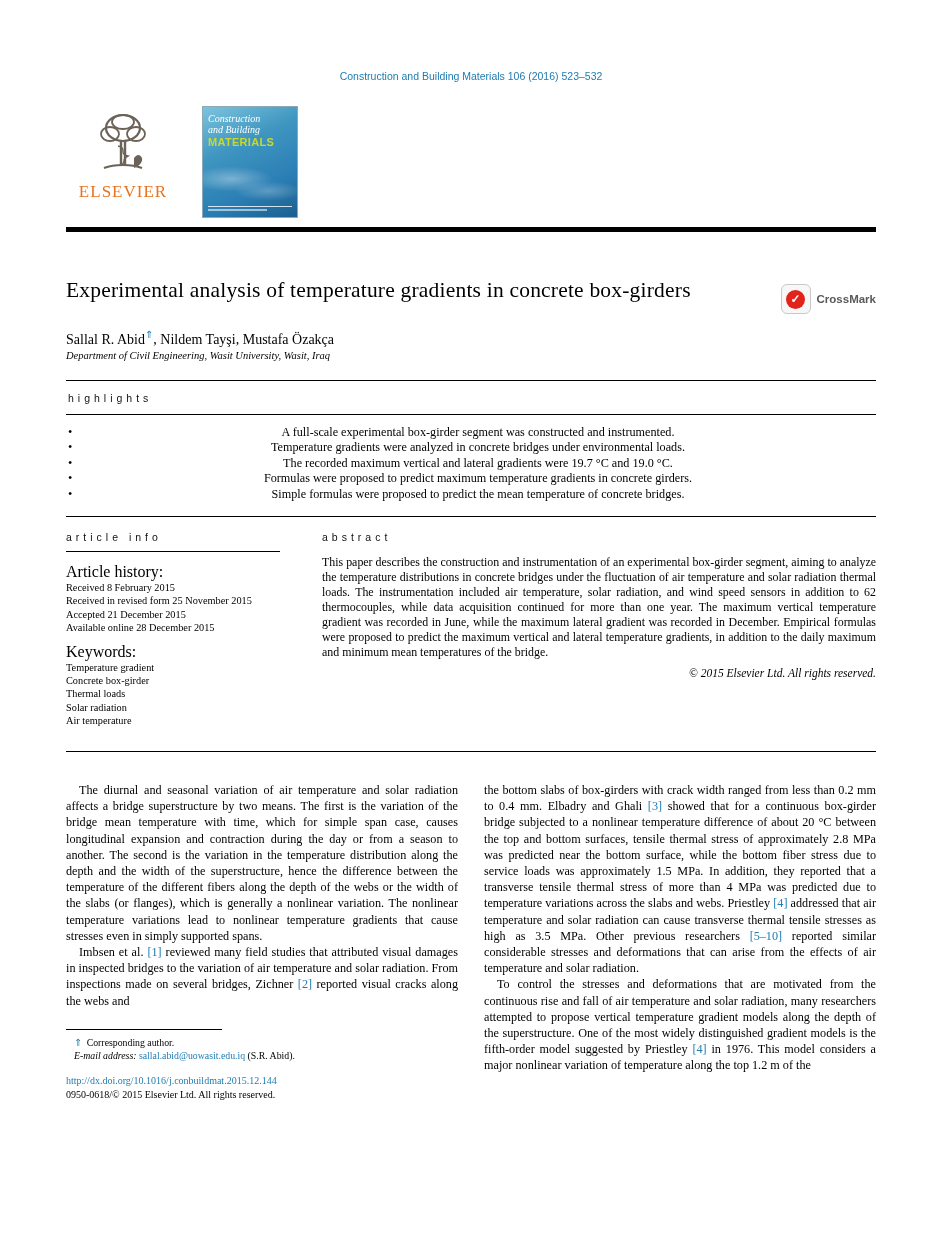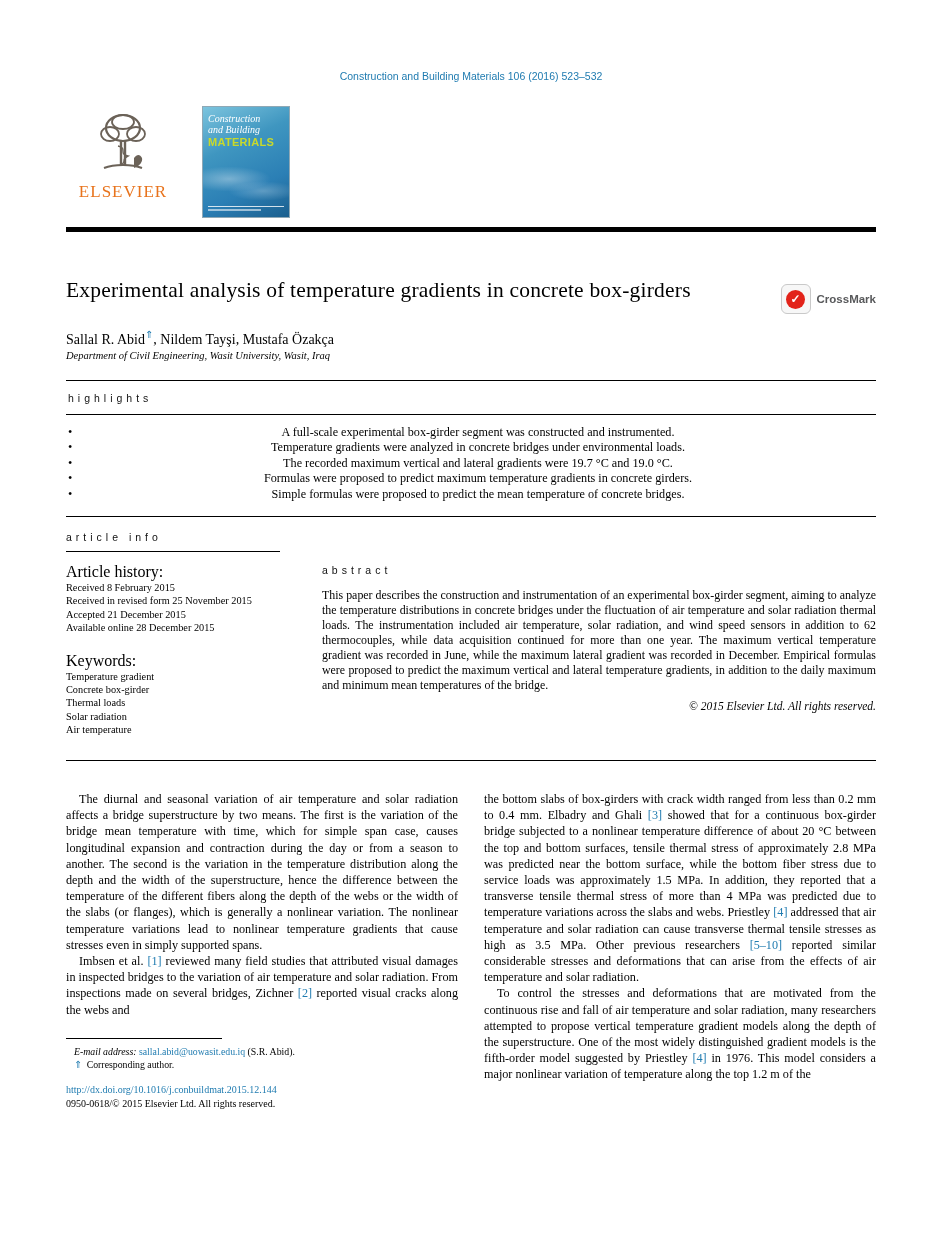--- a/index.html
+++ b/index.html
@@ -29,21 +29,21 @@
     flex:1; background:var(--banner_gray,#E9E9E9); text-align:center; padding-top:11px;
   }
   .contents-line { font-family:"Liberation Sans", sans-serif; font-size:11px; font-weight:bold; color:#333; }
   .contents-line .link { font-weight:bold; }
   .journal-title { font-size:21px; margin-top:13px; color:#111; }
   .homepage {
     font-family:"Liberation Sans", sans-serif; font-size:10.5px; letter-spacing:1px;
     margin-top:17px; color:#222;
   }
   .cover {
-    width:88px; margin-left:22px; border:1px solid #8fa8b5; position:relative;
+    width:96px; margin-left:22px; border:1px solid #8fa8b5; position:relative;
     background:linear-gradient(155deg,#7cc4de 0%, #3f96c0 35%, var(--cover_bg,#2B7FB5) 70%, #1b5f8e 100%);
     padding:6px 5px; overflow:hidden;
   }
   .cover-line1, .cover-line2 { color:#fff; font-size:10px; font-style:italic; line-height:11px; font-family:"Liberation Serif", serif; }
   .cover-line3 { color:var(--materials_yellow,#C8D92B); font-size:11px; font-weight:bold; font-family:"Liberation Sans", sans-serif; margin-top:1px; letter-spacing:0.3px; }
   .cover-art { position:absolute; left:0; right:0; bottom:14px; height:40px;
     background:
       radial-gradient(ellipse 60px 18px at 30% 40%, rgba(255,255,255,0.35), transparent 70%),
       radial-gradient(ellipse 50px 14px at 70% 70%, rgba(255,255,255,0.25), transparent 70%);
   }
@@ -76,26 +76,26 @@
     color:#111;
   }
   .highlights-head { padding:11px 0 10px 2px; }
   .highlights-list { list-style:none; padding:10px 0 14px 2px; }
   .highlights-list li { font-size:12.2px; line-height:15.5px; padding-left:12px; position:relative;text-align:center; }
   .highlights-list li::before { content:"\2022"; position:absolute; left:0; top:0; }
 
   
   .info-abs { display:flex; margin-top:14px; }
   .info-col { width:214px; }
-  .abs-col { flex:1; margin-left:42px;margin-top:33px; }
+  .abs-col { flex:1; margin-left:42px; }
   .info-head { padding-bottom:8px; border-bottom:1px solid #000; }
   .abs-head { padding-bottom:8px; }
   .info-label { font-size:16px; margin-top:11px; }
   .info-line { font-size:10.3px; line-height:13.2px; }
-  .keywords-label { margin-top:18px; }
+  .keywords-label { margin-top:9px; }
   .abs-text { font-size:11.9px; line-height:14.9px; text-align:justify; margin-top:4px; }
   .abs-copyright { font-size:11.5px; text-align:right; margin-top:7px;font-style:italic; }
   .rule-4 { margin-top:24px; }
 
   
   .body-cols { display:flex; gap:26px; margin-top:30px; }
   .col { width:392px; }
   .intro-head { font-size:12.5px; font-weight:bold; margin-bottom:13px; }
   .para { font-size:12.2px; line-height:16.2px; text-align:justify; }
   .para.indent { text-indent:13px; }
@@ -198,22 +198,22 @@
 
   <hr class="rule rule-4">
 
   <div class="body-cols">
     <div class="col">
       <p class="para indent">The diurnal and seasonal variation of air temperature and solar radiation affects a bridge superstructure by two means. The first is the variation of the bridge mean temperature with time, which for simple span case, causes longitudinal expansion and contraction during the day or from a season to another. The second is the variation in the temperature distribution along the depth and the width of the superstructure, hence the difference between the temperature of the different fibers along the depth of the webs or the width of the slabs (or flanges), which is generally a nonlinear variation. The nonlinear temperature variations lead to nonlinear temperature gradients that cause stresses even in simply supported spans.</p>
       <p class="para indent"><span>Imbsen et al. </span><span class="link">[1]</span><span> reviewed many field studies that attributed visual damages in inspected bridges to the variation of air temperature and solar radiation. From inspections made on several bridges, Zichner </span><span class="link">[2]</span><span> reported visual cracks along the webs and</span></p>
 
       <div class="footnote">
         <hr class="fn-rule">
+        <div class="fn-line"><span class="star link">⇑</span><span> Corresponding author.</span></div>
         <div class="fn-line"><span class="fn-email-label">E-mail address: </span><span class="link">sallal.abid@uowasit.edu.iq</span><span> (S.R. Abid).</span></div>
-        <div class="fn-line"><span class="star link">⇑</span><span> Corresponding author.</span></div>
       </div>
 
       <div class="doi"><span class="link">http://dx.doi.org/10.1016/j.conbuildmat.2015.12.144</span></div>
       <div class="issn">0950-0618/© 2015 Elsevier Ltd. All rights reserved.</div>
     </div>
 
     <div class="col">
       <p class="para"><span>the bottom slabs of box-girders with crack width ranged from less than 0.2 mm to 0.4 mm. Elbadry and Ghali </span><span class="link">[3]</span><span> showed that for a continuous box-girder bridge subjected to a nonlinear temperature difference of about 20 °C between the top and bottom surfaces, tensile thermal stress of approximately 2.8 MPa was predicted near the bottom surface, while the bottom fiber stress due to service loads was approximately 1.5 MPa. In addition, they reported that a transverse tensile thermal stress of more than 4 MPa was predicted due to temperature variations across the slabs and webs. Priestley </span><span class="link">[4]</span><span> addressed that air temperature and solar radiation can cause transverse thermal tensile stresses as high as 3.5 MPa. Other previous researchers </span><span class="link">[5–10]</span><span> reported similar considerable stresses and deformations that can arise from the effects of air temperature and solar radiation.</span></p>
       <p class="para indent"><span>To control the stresses and deformations that are motivated from the continuous rise and fall of air temperature and solar radiation, many researchers attempted to propose vertical temperature gradient models along the depth of the superstructure. One of the most widely distinguished gradient models is the fifth-order model suggested by Priestley </span><span class="link">[4]</span><span> in 1976. This model considers a major nonlinear variation of temperature along the top 1.2 m of the</span></p>
     </div>

